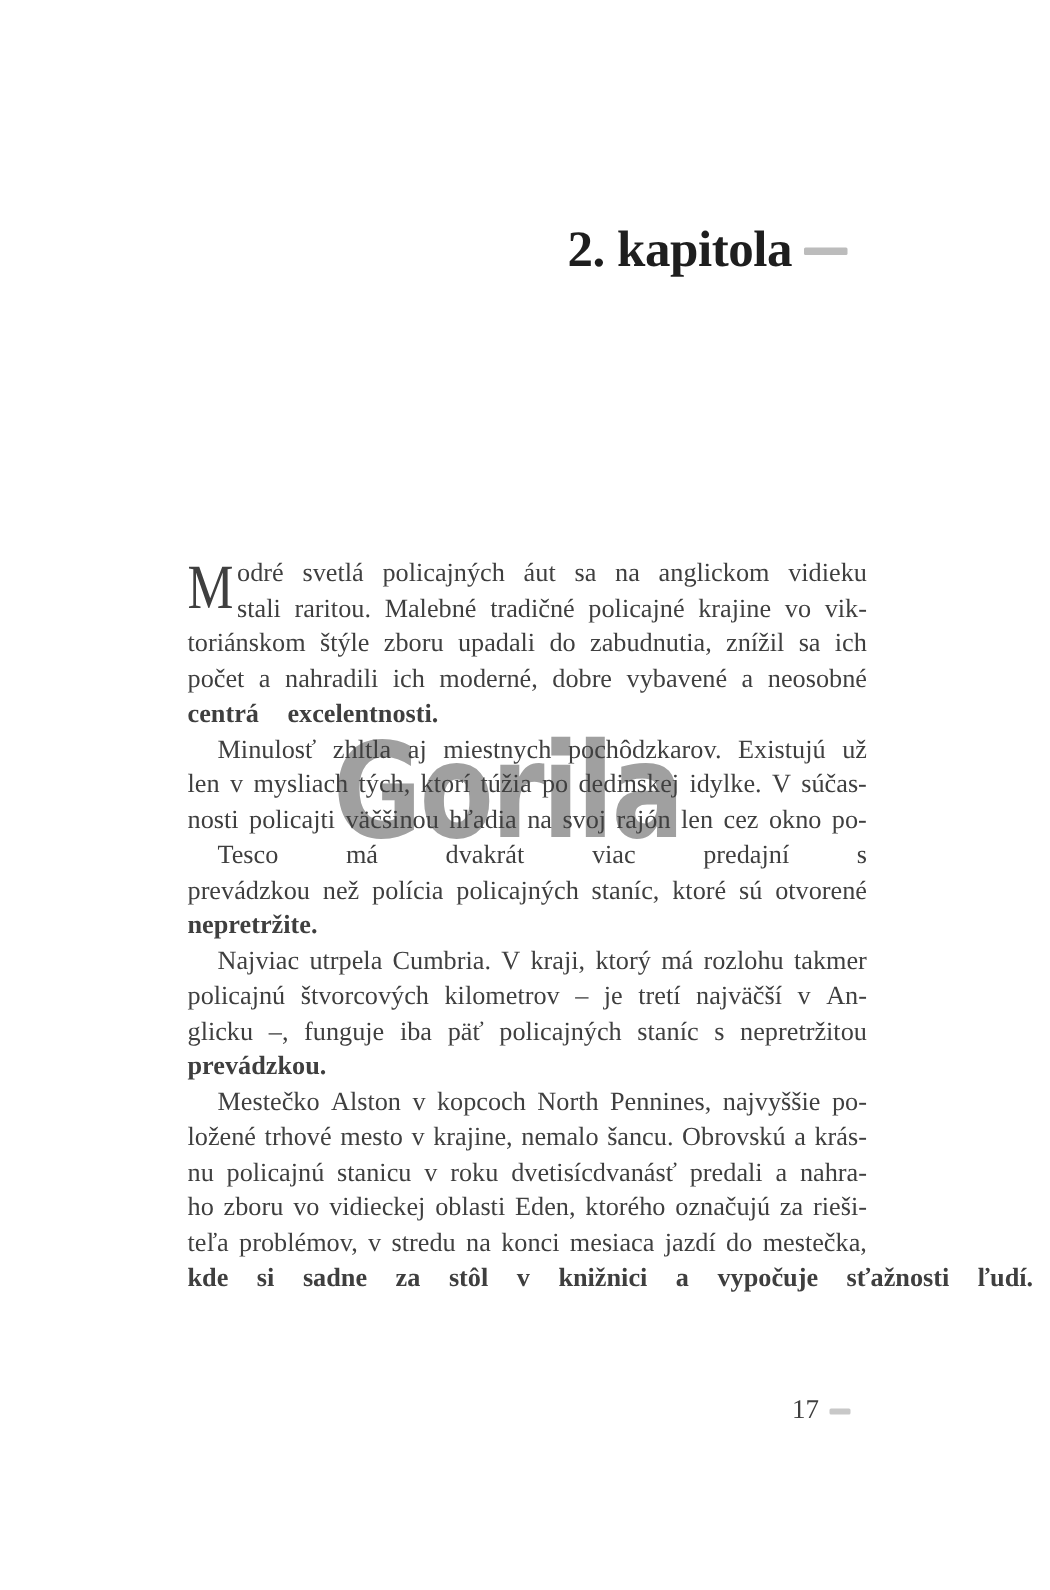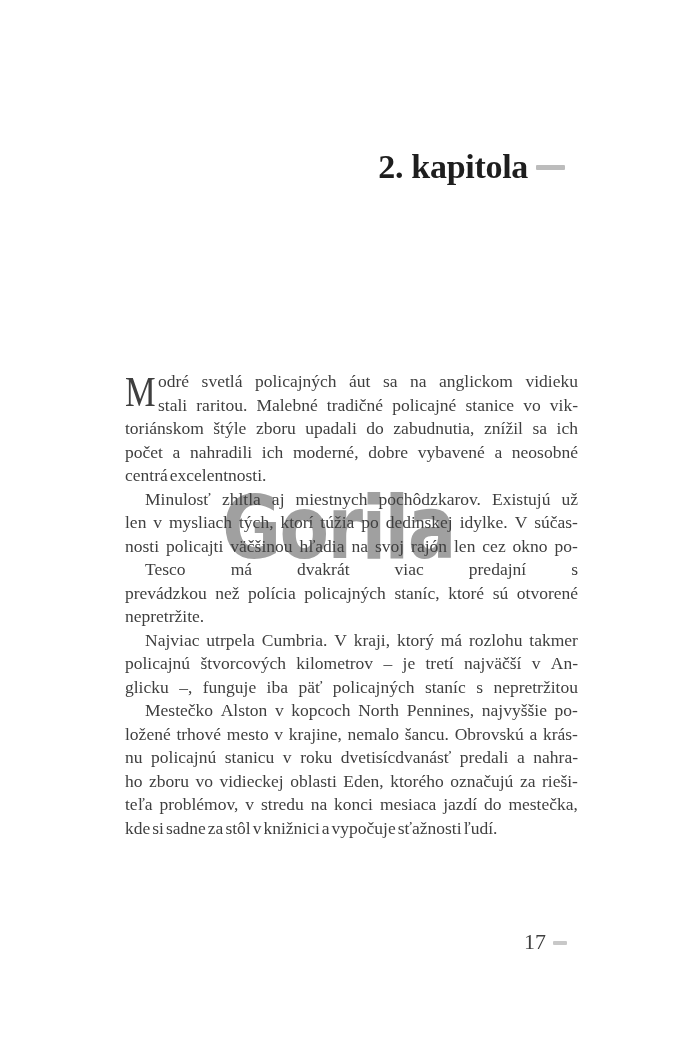--- a/index.html
+++ b/index.html
@@ -63,39 +63,39 @@
     color: var(--c-body, #3f3f3f);
   }
   .para { position: static; }
   .line {
     display: flex;
     justify-content: space-between;
     align-items: center;
     height: 23.5px;
     white-space: nowrap;
   }
-  .line.last { justify-content: flex-start; gap: 2px; }
+  .line.last { justify-content: flex-start; gap: 19px; font-weight: bold; }
   .line.indent { padding-left: 20px; }
   .line.after-drop { margin-left: 33px; }
   .dropcap {
     position: absolute;
     left: 0; top: 1px;
     font-size: 42px;
     line-height: 1;
     color: var(--c-body, #3f3f3f);
     transform: scaleX(0.82);
     transform-origin: 0 0;
   }
 
   
   .pagefoot {
     position: absolute;
     top: 929px; right: 133px;
     display: flex; align-items: center; gap: 7px;
-    font-size: 22px;
+    font-size: 18px;
     color: var(--c-body, #3f3f3f);
     text-align: right;
   }
   .dash-footer {
     width: 14px; height: 4px;
     background: var(--c-dash-footer, #c8c8c8);
     margin-top: 2px;
   }
 </style>
 </head>
@@ -122,21 +122,21 @@
           <span>na</span>
           <span>anglickom</span>
           <span>vidieku</span>
         </div>
         <div class="line after-drop">
           <span>stali</span>
           <span>raritou.</span>
           <span>Malebné</span>
           <span>tradičné</span>
           <span>policajné</span>
-          <span>stanice</span>
+          <span>krajine</span>
           <span>vo</span>
           <span>vik-</span>
         </div>
         <div class="line">
           <span>toriánskom</span>
           <span>štýle</span>
           <span>zboru</span>
           <span>upadali</span>
           <span>do</span>
           <span>zabudnutia,</span>
@@ -247,20 +247,23 @@
           <span>glicku</span>
           <span>–,</span>
           <span>funguje</span>
           <span>iba</span>
           <span>päť</span>
           <span>policajných</span>
           <span>staníc</span>
           <span>s</span>
           <span>nepretržitou</span>
         </div>
+        <div class="line last">
+          <span>prevádzkou.</span>
+        </div>
       </div>
       <div class="para">
         <div class="line indent">
           <span>Mestečko</span>
           <span>Alston</span>
           <span>v</span>
           <span>kopcoch</span>
           <span>North</span>
           <span>Pennines,</span>
           <span>najvyššie</span>

